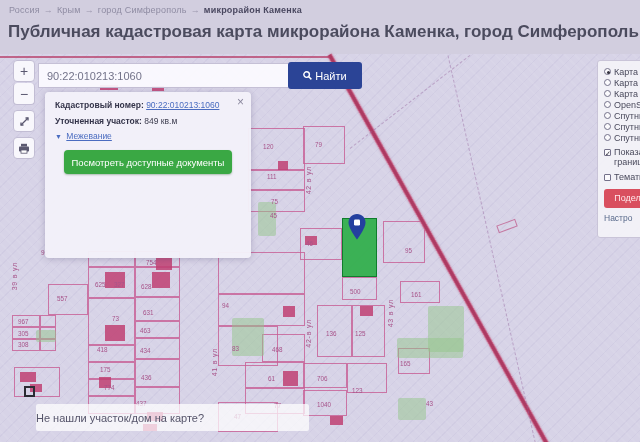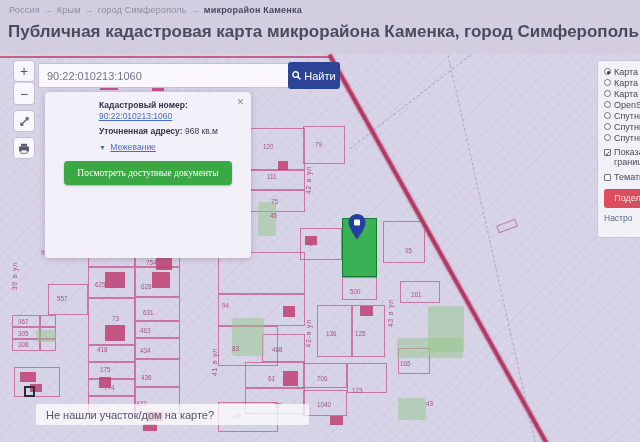--- a/index.html
+++ b/index.html
@@ -34,58 +34,58 @@
   .faint-line { position:absolute; background:none; border-top:1px dashed rgba(150,105,160,.45); height:0; transform-origin:left center; }
   #tiny-parcel { position:absolute; left:497px; top:168px; width:20px; height:8px; border:1px solid rgba(192,96,144,.8); transform:rotate(-20deg); }
 
   #selected-parcel { position:absolute; left:342px; top:164px; width:35px; height:59px; background:rgba(46,174,73,.92); border:1px solid #0f7d2c; }
   #map-pin { position:absolute; left:348px; top:160px; width:18px; height:26px; }
 
   
   #search-bar { position:absolute; left:38px; top:8px; width:308px; height:27px; }
   #search-input { position:absolute; left:0; top:1px; width:250px; height:25px; background:rgba(252,251,255,.93);
     border:1px solid #c5c0d6; border-right:none; font-size:11px; color:#73738a; padding:0 8px; font-family:"Liberation Sans",sans-serif; }
-  #search-button { position:absolute; left:250px; top:0; width:52px; height:27px; background:#2b4496; border:none; border-radius:3px;
+  #search-button { position:absolute; left:250px; top:0; width:74px; height:27px; background:#2b4496; border:none; border-radius:3px;
     color:#fff; font-size:11px; display:flex; align-items:center; justify-content:center; gap:3px; cursor:pointer; font-family:"Liberation Sans",sans-serif; }
 
   
   .mapctl { position:absolute; left:13px; width:22px; height:22px; background:rgba(250,249,253,.95); border:1px solid #c2bdd4;
     border-radius:4px; color:#5a5870; font-size:14px; display:flex; align-items:center; justify-content:center; cursor:pointer; }
   #ctl-zoom-in  { top:6px; }
   #ctl-zoom-out { top:29px; border-top:none; }
   #ctl-expand   { top:56px; }
   #ctl-print    { top:83px; }
 
   
   #popup { position:absolute; left:45px; top:38px; width:206px; height:166px; background:rgba(243,241,249,.97);
     border-radius:4px; box-shadow:0 1px 6px rgba(60,50,90,.25); padding:8px 10px; font-size:8.5px; color:#3c3c4e; line-height:1.25; }
-  #popup p { margin-bottom:5px;margin-left:44px; }
+  #popup p { margin-bottom:5px; }
   #popup .lbl { font-weight:bold; color:#34344a; }
   #popup a, .bluelink { color:#4a6cc0; text-decoration:underline; cursor:pointer; }
   #popup-close { position:absolute; right:7px; top:4px; font-size:12px; color:#8b889e; cursor:pointer; line-height:1; }
   #details-row { margin-top:2px; }
   #details-arrow { color:#4a6cc0; font-size:7px; margin-right:2px; }
   #docs-button { display:block; margin:8px auto 7px; width:168px; height:24px; background:#3aa844; border:none; border-radius:4px;
-    color:#fff; font-size:9.5px; cursor:pointer; box-shadow:0 1px 2px rgba(40,90,40,.35); font-family:Liberation Serif, serif; }
+    color:#fff; font-size:9.5px; cursor:pointer; box-shadow:0 1px 2px rgba(40,90,40,.35); font-family:Liberation Sans, sans-serif; }
 
   
   #layers-panel { position:absolute; left:597px; top:6px; width:62px; height:178px; background:rgba(243,241,248,.96);
     border:1px solid #c9c4d8; border-radius:3px 0 0 3px; padding:5px 0 0 6px; font-size:9px; color:#4a4a5c; overflow:hidden; }
   .layer-row { display:flex; align-items:center; gap:3px; height:11px; white-space:nowrap; cursor:pointer; }
   .radio { width:7px; height:7px; border:1px solid #74718a; border-radius:50%; flex:0 0 auto; position:relative; background:#fbfafd; }
   .radio.on::after { content:""; position:absolute; left:1.5px; top:1.5px; width:3px; height:3px; border-radius:50%; background:#34323f; }
   .chk-row { display:flex; align-items:flex-start; gap:3px; margin-top:5px; white-space:normal; cursor:pointer; line-height:1.1; }
   .chk { width:7px; height:7px; border:1px solid #74718a; border-radius:1px; flex:0 0 auto; background:#fbfafd; font-size:7px; line-height:7px; color:#34323f; text-align:center; margin-top:1px; }
   #share-button { margin-top:6px; width:52px; height:19px; background:#d94f5f; border:none; border-radius:3px; color:#ffe9ec;
     font-size:9px; cursor:pointer; font-family:"Liberation Sans",sans-serif; white-space:nowrap; overflow:hidden; }
   #settings-link { display:block; margin-top:5px; font-size:8.5px; color:#5a6b8c; cursor:pointer; white-space:nowrap; }
 
   
-  #question-box { position:absolute; left:36px; top:350px; width:273px; height:21px; background:rgba(255,255,255,.72);
-    border-radius:2px; display:flex; align-items:center; padding-left:10px; font-size:11px; color:#55546a; }
+  #question-box { position:absolute; left:36px; top:350px; width:273px; height:27px; background:rgba(255,255,255,.72);
+    border-radius:2px; display:flex; align-items:center; padding-left:0; font-size:11px; color:#55546a; }
   #watermark { position:absolute; left:477px; top:339px; width:163px; height:44px; background:#fff; display:flex; align-items:center;
     padding-left:7px; gap:5px; }
   #watermark-text { font-size:23px; font-weight:bold; color:#111; letter-spacing:.5px; }
 </style>
 </head>
 <body>
 
 <div id="screen">
 
   <div id="header">
@@ -250,22 +250,22 @@
           <rect x="1" y="3.5" width="10" height="5" rx="0.8" fill="#5a5870"></rect>
           <rect x="3" y="0.8" width="6" height="2.7" fill="#5a5870"></rect>
           <rect x="3" y="7" width="6" height="3.2" fill="#fff" stroke="#5a5870" stroke-width="0.8"></rect>
         </svg>
     </div>
 
     <div id="popup">
       <div id="popup-close">×</div>
       <p><span class="lbl">Кадастровый номер:</span>
          <a>90:22:010213:1060</a></p>
-      <p><span class="lbl">Уточненная адресу:</span>
-         <span>968 кв.м</span></p>
+      <p><span class="lbl">Уточненная участок:</span>
+         <span>849 кв.м</span></p>
       <p id="details-row"><span id="details-arrow">▼</span>
          <span class="bluelink">Межевание</span></p>
       <button id="docs-button">Посмотреть доступные документы</button>
     </div>
 
     <div id="layers-panel">
       <div id="layer-options">
           <div class="layer-row">
             <span class="radio on"></span>
             <span>Карта</span>

